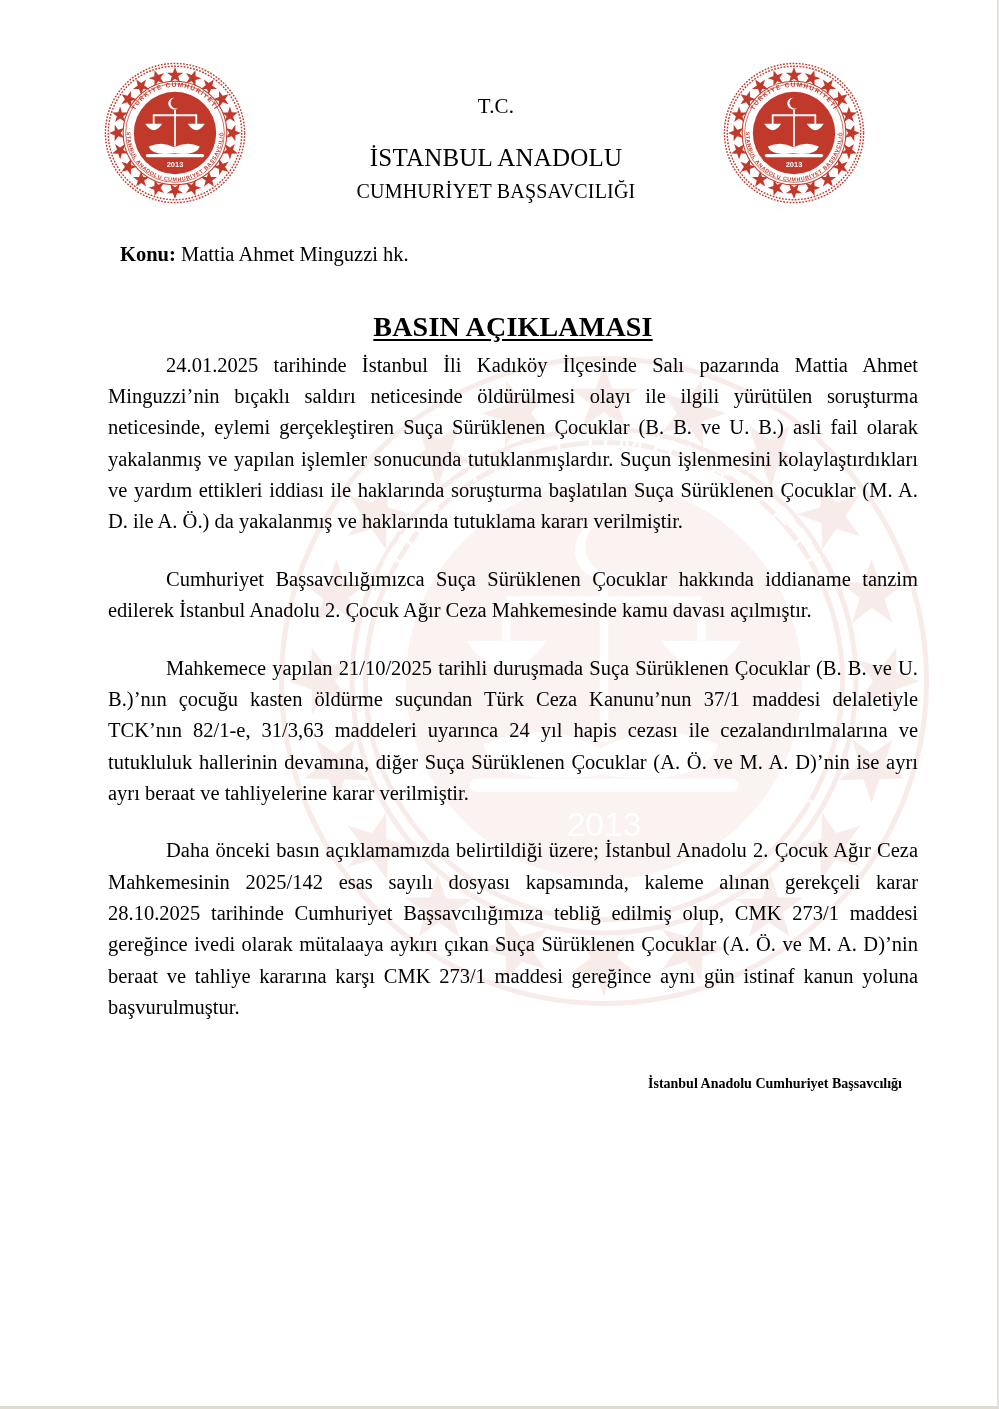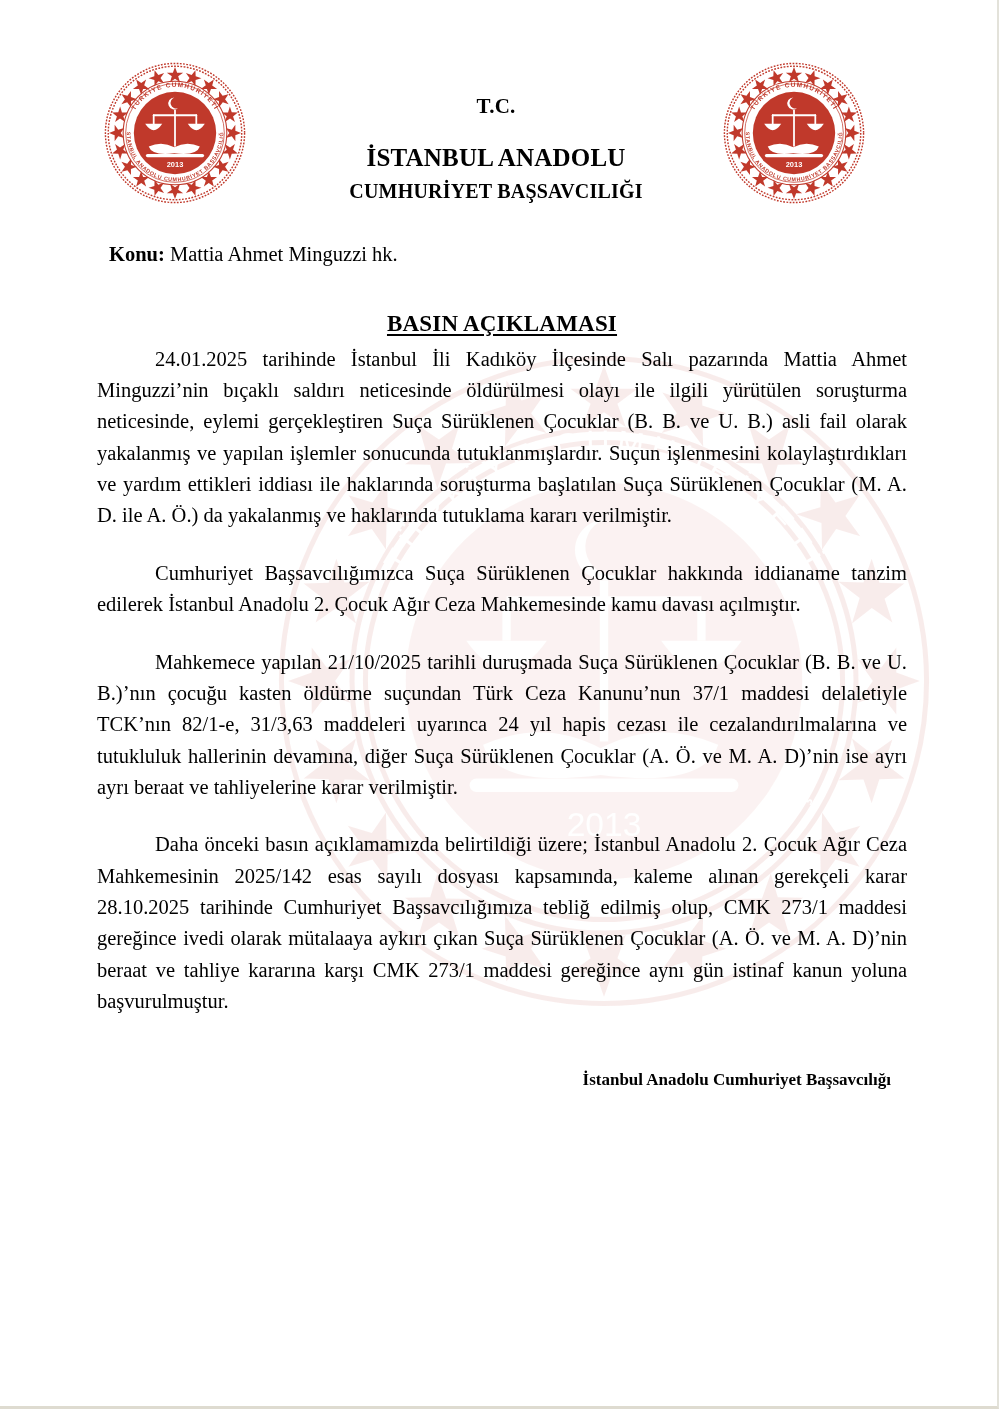--- a/index.html
+++ b/index.html
@@ -55,46 +55,46 @@
 
   .header-titles {
     position: absolute;
     left: 270px;
     top: 93px;
     width: 452px;
     text-align: center;
     line-height: 1.33;
   }
   .header-titles .tline {
-    font-weight: bold;
+    font-weight: normal;
     letter-spacing: 0.2px;
   }
   .t-tc    { font-size: 21px; }
   .t-l2    { font-size: 25px; margin-top: 20px; }
   .t-l3    { font-size: 20px; margin-top: 4px; }
 
   
   .content {
     position: absolute;
-    left: 97px;
+    left: 108px;
     top: 240px;
     width: 810px;
     z-index: 2;
   }
 
   .subject {
     font-size: 20.5px;
     margin: 0 0 42px 12px;
     line-height: 1.4;
   }
   .subject .lbl { font-weight: bold; }
 
   .doc-title {
     text-align: center;
-    font-size: 23px;
+    font-size: 28px;
     font-weight: bold;
     text-decoration: underline;
     text-underline-offset: 3px;
     margin: 0 0 7px 0;
     letter-spacing: 0.2px;
   }
 
   p.para {
     margin: 0 0 26px 0;
     font-size: 20.5px;
@@ -108,21 +108,21 @@
   .closing {
     margin: 26px 0 0 0;
     font-size: 20.5px;
     line-height: 1.5;
     text-indent: 58px;
   }
 
   .signature {
     margin: 52px 16px 0 0;
     text-align: right;
-    font-size: 17px;
+    font-size: 14px;
     font-weight: bold;
   }
 </style>
 </head>
 <body>
 
 <div class="page">
 
   <svg class="watermark" viewBox="0 0 400 400" aria-hidden="true">
     <defs>

